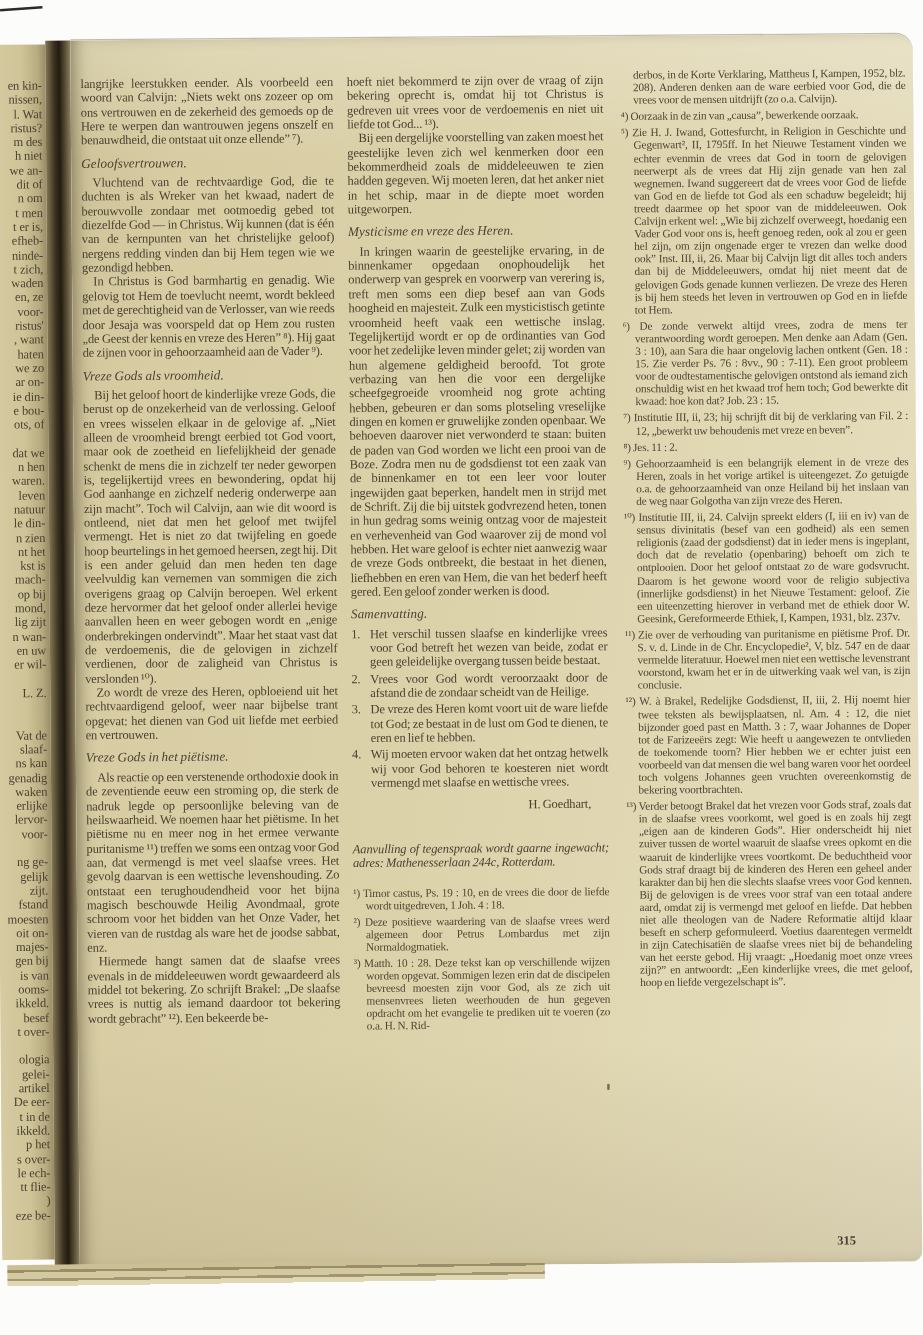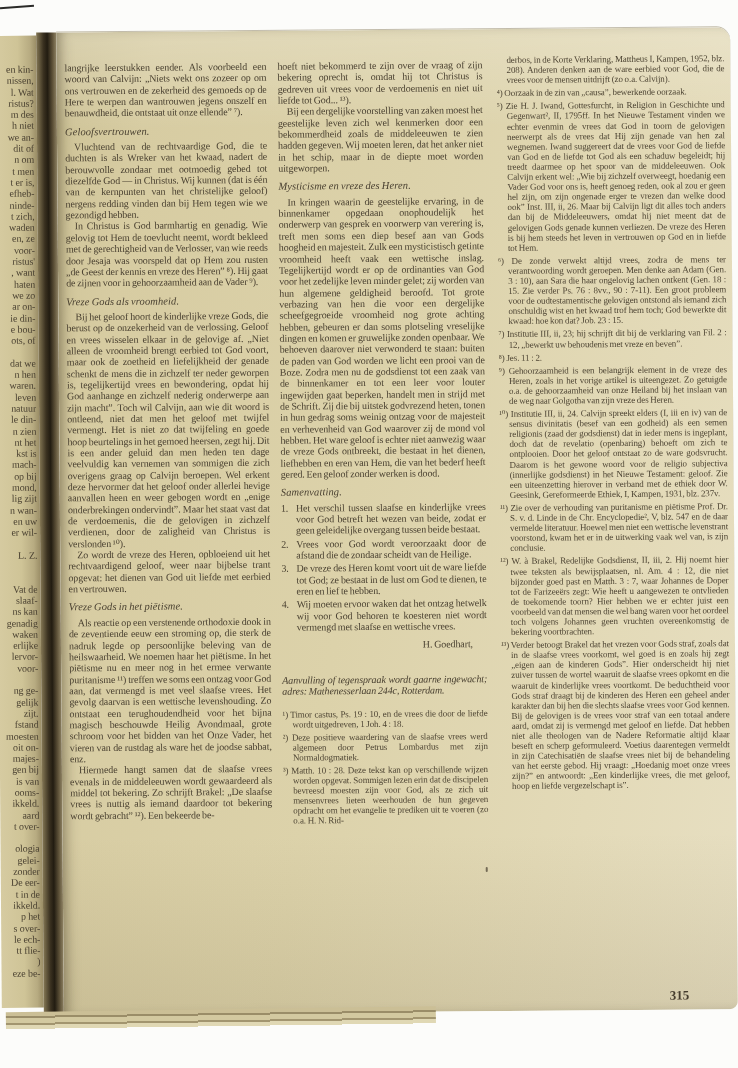--- a/index.html
+++ b/index.html
@@ -55,21 +55,21 @@
   .sum-t{flex:1;text-align:justify;}
 
   .signature{text-align:right;padding-right:14px;margin-top:6px;}
   .note{font-style:italic;margin-top:24px;text-align:justify;}
 
   .fnblock{margin-top:12px;}
   .fn{font-size:9px;line-height:10.1px;letter-spacing:-0.1px;word-spacing:-0.4px;
     text-align:justify;padding-left:10px;text-indent:-10px;margin:0 0 3px;color:#4e4534;}
   .fn.cont{text-indent:0;}
 
-  .pagenum{position:absolute;left:606px;top:960px;font-size:13px;font-weight:bold;color:#453d2e;}
+  .pagenum{position:absolute;left:606px;top:960px;font-size:10px;font-weight:bold;color:#453d2e;}
 
   
   .stack{position:absolute;left:4px;top:978px;width:430px;height:24px;
     transform:rotate(-0.35deg);border-bottom-left-radius:6px;
     background:linear-gradient(to bottom,#cbbf96 0,#cbbf96 4px,#9a8d68 4px,#9a8d68 6px,
       #d3c9a0 6px,#d3c9a0 11px,#a2956f 11px,#a2956f 13px,#e0d8b4 13px,#e0d8b4 17px,
       rgba(255,255,255,0) 17px);}
 </style>
 </head>
 <body>
@@ -141,26 +141,26 @@
           <div class="frag">gelijk</div>
           <div class="frag">zijt.</div>
           <div class="frag">fstand</div>
           <div class="frag">moesten</div>
           <div class="frag">oit on-</div>
           <div class="frag">majes-</div>
           <div class="frag">gen bij</div>
           <div class="frag">is van</div>
           <div class="frag">ooms-</div>
           <div class="frag">ikkeld.</div>
-          <div class="frag">aard</div>
+          <div class="frag">besef</div>
           <div class="frag">t over-</div>
           <div class="frag"></div>
           <div class="frag">ologia</div>
           <div class="frag">gelei-</div>
-          <div class="frag">zonder</div>
+          <div class="frag">artikel</div>
           <div class="frag">De eer-</div>
           <div class="frag">t in de</div>
           <div class="frag">ikkeld.</div>
           <div class="frag">p het</div>
           <div class="frag">s over-</div>
           <div class="frag">le ech-</div>
           <div class="frag">tt flie-</div>
           <div class="frag">)</div>
           <div class="frag">eze be-</div>
         </div>

